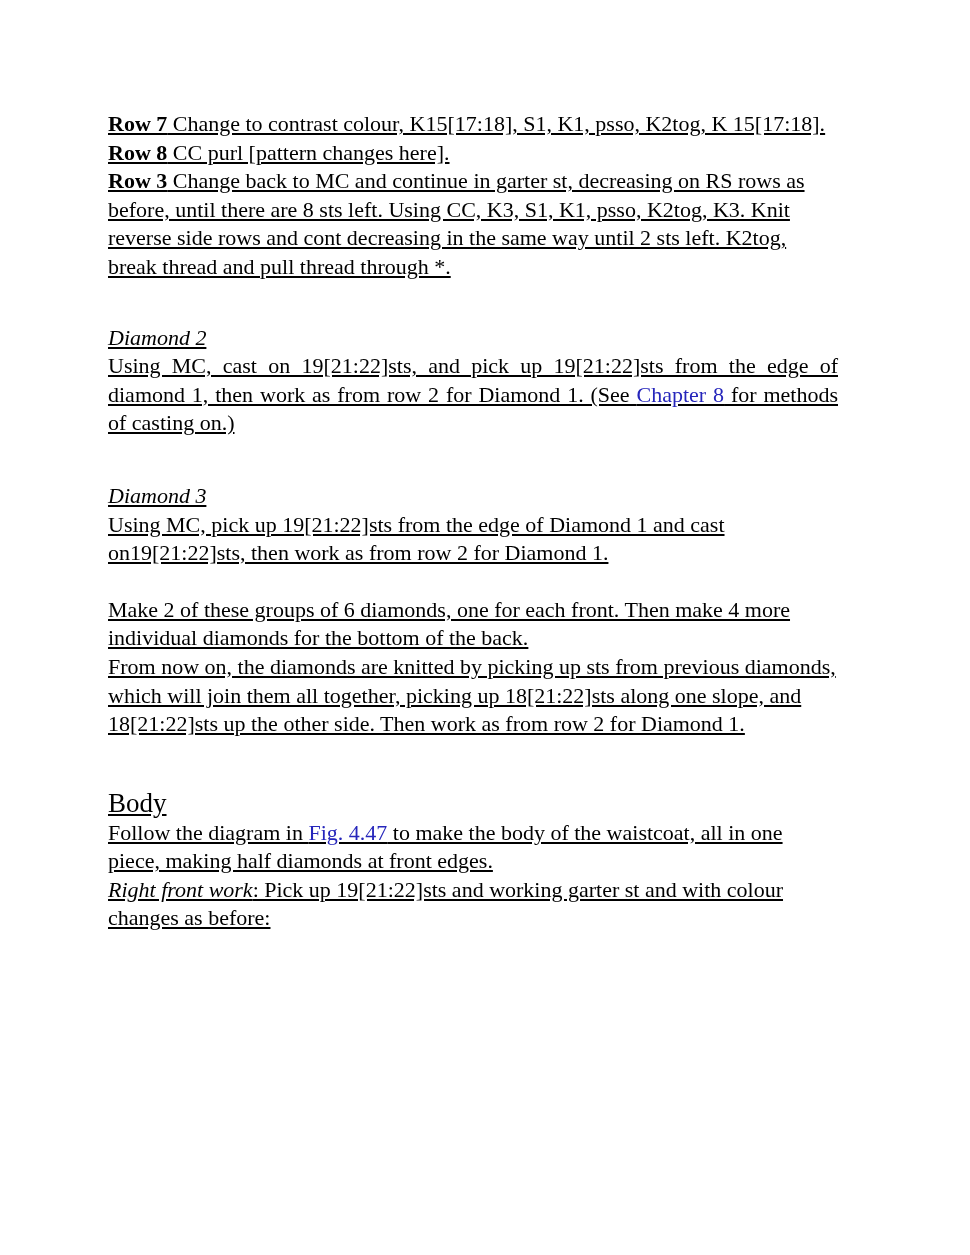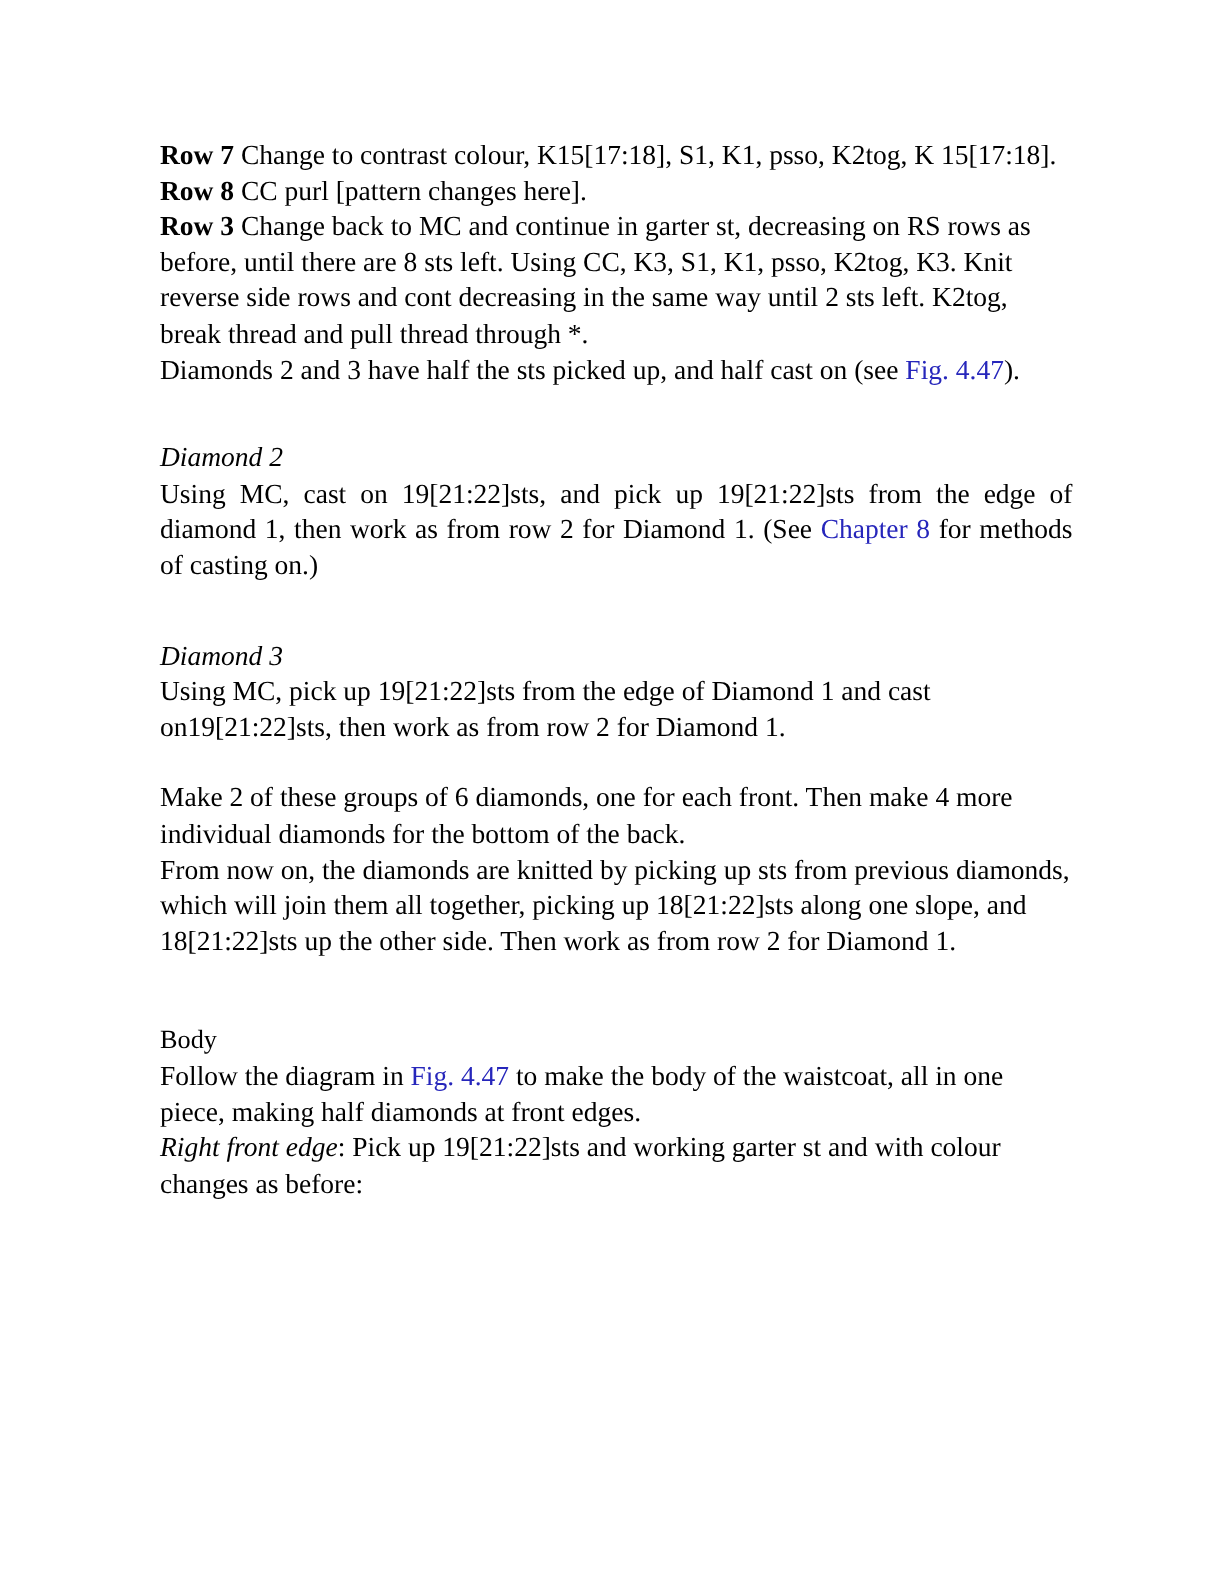--- a/index.html
+++ b/index.html
@@ -9,43 +9,44 @@
   }
   .page {
     position: relative;
     width: 970px;
     height: 1255px;
     background: #ffffff;
     overflow: hidden;
   }
   .content {
     position: absolute;
-    left: 128px;
+    left: 108px;
     top: 110px;
     width: 730px;
     color: #000000;
     font-family: "Liberation Serif", serif;
     font-size: 22px;
     line-height: 28.6px;
+    text-decoration: underline;
   }
   .content p {
     margin: 0;
     padding: 0;
   }
   .bold { font-weight: bold; }
   .italic { font-style: italic; }
   .justify { text-align: justify; }
   .doc-link {
     color: #2626bb;
     text-decoration: none;
     cursor: pointer;
   }
   .section-heading {
     font-family: "Liberation Serif", serif;
-    font-size: 21px;
+    font-size: 27px;
     line-height: 31px;
     font-weight: normal;
     margin: 0;
     padding: 0;
   }
   .gap-29 { margin-top: 29px; }
   .gap-42 { margin-top: 42px; }
   .gap-44 { margin-top: 44px; }
   .gap-28 { margin-top: 28px; }
   .gap-49 { margin-top: 49px; }
@@ -56,37 +57,36 @@
 
 <div class="page">
   <div class="content">
 
     <div>
       <p><span class="bold">Row 7</span><span> Change to contrast colour, K15[17:18], S1, K1, psso, K2tog, K 15[17:18].</span></p>
       <p><span class="bold">Row 8</span><span> CC purl [pattern changes here].</span></p>
       <p><span class="bold">Row 3</span><span> Change back to MC and continue in garter st, decreasing on RS rows as before, until there are 8 sts left. Using CC, K3, S1, K1, psso, K2tog, K3. Knit reverse side rows and cont decreasing in the same way until 2 sts left. K2tog, break thread and pull thread through *.</span></p>
     </div>
 
-    <p class="gap-29"><span>Diamonds 2 and 3 have half the sts picked up, and half cast on (see </span><a class="doc-link">Fig. 4.47</a><span>).</span></p>
 
     <div class="gap-42">
       <p class="italic">Diamond 2</p>
       <p class="justify"><span>Using MC, cast on 19[21:22]sts, and pick up 19[21:22]sts from the edge of diamond 1, then work as from row 2 for Diamond 1. (See </span><a class="doc-link">Chapter 8</a><span> for methods of casting on.)</span></p>
     </div>
 
     <div class="gap-44">
       <p class="italic">Diamond 3</p>
       <p>Using MC, pick up 19[21:22]sts from the edge of Diamond 1 and cast on19[21:22]sts, then work as from row 2 for Diamond 1.</p>
     </div>
 
     <div class="gap-28">
       <p>Make 2 of these groups of 6 diamonds, one for each front. Then make 4 more individual diamonds for the bottom of the back.</p>
       <p>From now on, the diamonds are knitted by picking up sts from previous diamonds, which will join them all together, picking up 18[21:22]sts along one slope, and 18[21:22]sts up the other side. Then work as from row 2 for Diamond 1.</p>
     </div>
 
     <h1 class="section-heading gap-49">Body</h1>
 
     <p class="gap-22"><span>Follow the diagram in </span><a class="doc-link">Fig. 4.47</a><span> to make the body of the waistcoat, all in one piece, making half diamonds at front edges.</span></p>
 
-    <p class="gap-29"><span class="italic">Right front edge</span><span>: Pick up 19[21:22]sts and working garter st and with colour changes as before:</span></p>
+    <p class="gap-29"><span class="italic">Right front work</span><span>: Pick up 19[21:22]sts and working garter st and with colour changes as before:</span></p>
 
   </div>
 </div>
 
 </body></html>

